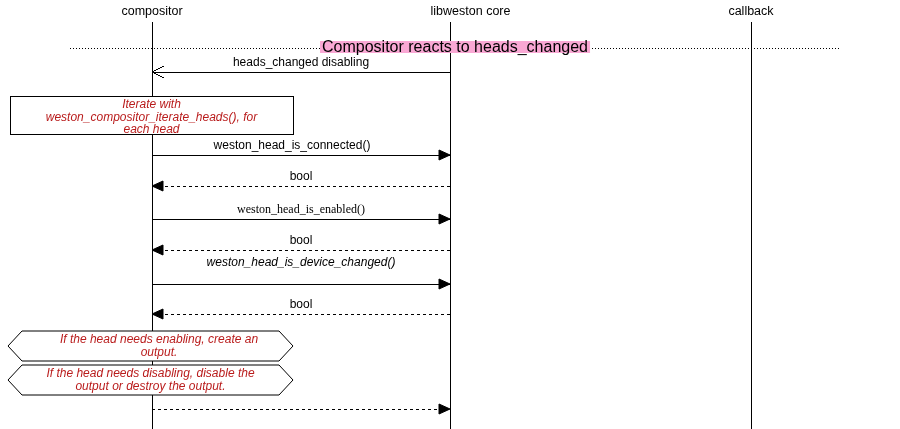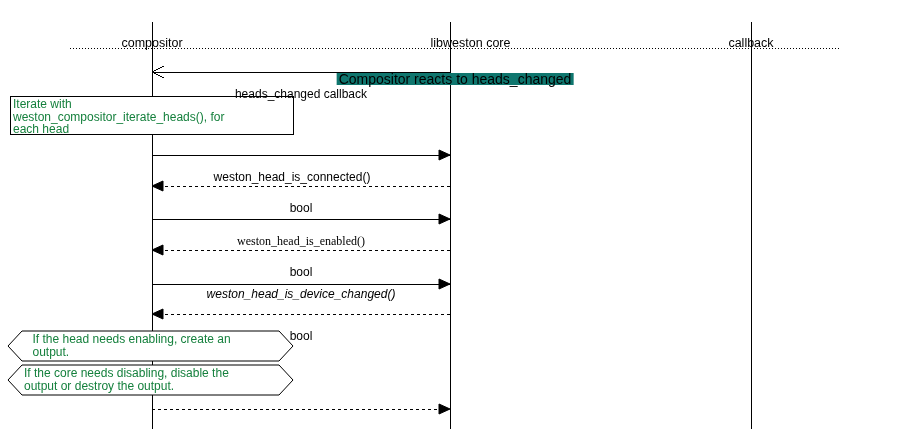--- a/index.html
+++ b/index.html
@@ -27,42 +27,42 @@
     height: 429px;
   }
   .lbl {
     position: absolute;
     font-size: 12px;
     line-height: 12px;
     color: #000;
     white-space: nowrap;
     text-align: left;
     transform: translateX(-50%);
-    margin-top: 32px;
   }
   .participant-label {
     font-size: 12.5px;
     top: 5px;
   }
   .msg-label {
     font-size: 12px;
   }
   .sep-label {
-    font-size: 14px;
-    background: #0f766e;
+    font-size: 16px;
+    background: #f9a8d4;
     padding: 0 2px;
   }
   .boxtext {
     position: absolute;
     font-size: 12px;
     line-height: 12.5px;
-    text-align: left;
-    color: #15803d;
+    text-align: center;
+    color: #b91c1c;
     transform: translateX(-50%);
     white-space: pre-line;
+    font-style: italic;
   }
 </style>
 </head>
 <body>
 
 <div id="diagram">
   <svg class="layer" id="svg-layer" viewBox="0 0 900 429" xmlns="http://www.w3.org/2000/svg">
       <line x1="152" y1="22" x2="152" y2="429" stroke="#000000" stroke-width="1" shape-rendering="crispEdges"></line>
       <line x1="450" y1="22" x2="450" y2="429" stroke="#000000" stroke-width="1" shape-rendering="crispEdges"></line>
       <line x1="751" y1="22" x2="751" y2="429" stroke="#000000" stroke-width="1" shape-rendering="crispEdges"></line>
@@ -86,28 +86,28 @@
       <polygon points="450 409 439 404 439 414" fill="#000000" stroke="#000000" stroke-width="1"></polygon>
       <rect x="10.5" y="96.5" width="283" height="38" fill="#ffffff" stroke="#000000" stroke-width="1"></rect>
       <polygon points="22,331 279,331 293,346 279,361 22,361 8,346" fill="#ffffff" stroke="#000000" stroke-width="1"></polygon>
       <polygon points="22,365 279,365 293,380 279,395 22,395 8,380" fill="#ffffff" stroke="#000000" stroke-width="1"></polygon>
     </svg>
   <div id="text-layer">
       <div class="lbl participant-label" style="left: 152px; top: 5px;">compositor</div>
       <div class="lbl participant-label" style="left: 450px; top: 5px; padding-left: 41px;">libweston core</div>
       <div class="lbl participant-label" style="left: 751px; top: 5px;">callback</div>
       <div class="lbl sep-label" style="left: 455px; top: 41px;">Compositor reacts to heads_changed</div>
-      <div class="lbl msg-label" style="left: 301px; top: 56px;">heads_changed callback</div>
+      <div class="lbl msg-label" style="left: 301px; top: 56px;">heads_changed disabling</div>
       <div class="lbl msg-label" style="left: 292px; top: 139px;">weston_head_is_connected()</div>
       <div class="lbl msg-label" style="left: 301px; top: 170px;">bool</div>
       <div class="lbl msg-label" style="left: 301px; top: 203px; font-family: Liberation Serif, serif;">weston_head_is_enabled()</div>
       <div class="lbl msg-label" style="left: 301px; top: 234px;">bool</div>
       <div class="lbl msg-label" style="left: 301px; top: 256px; font-style: italic;">weston_head_is_device_changed()</div>
       <div class="lbl msg-label" style="left: 301px; top: 298px;">bool</div>
       <div class="boxtext" style="left: 151.5px; top: 98px; width: 277px;">Iterate with
 weston_compositor_iterate_heads(), for
 each head</div>
       <div class="boxtext" style="left: 159px; top: 333px; width: 253px;">If the head needs enabling, create an
 output.</div>
-      <div class="boxtext" style="left: 150.5px; top: 367px; width: 253px;">If the core needs disabling, disable the
+      <div class="boxtext" style="left: 150.5px; top: 367px; width: 253px;">If the head needs disabling, disable the
 output or destroy the output.</div>
     </div>
 </div>
 
 </body></html>

